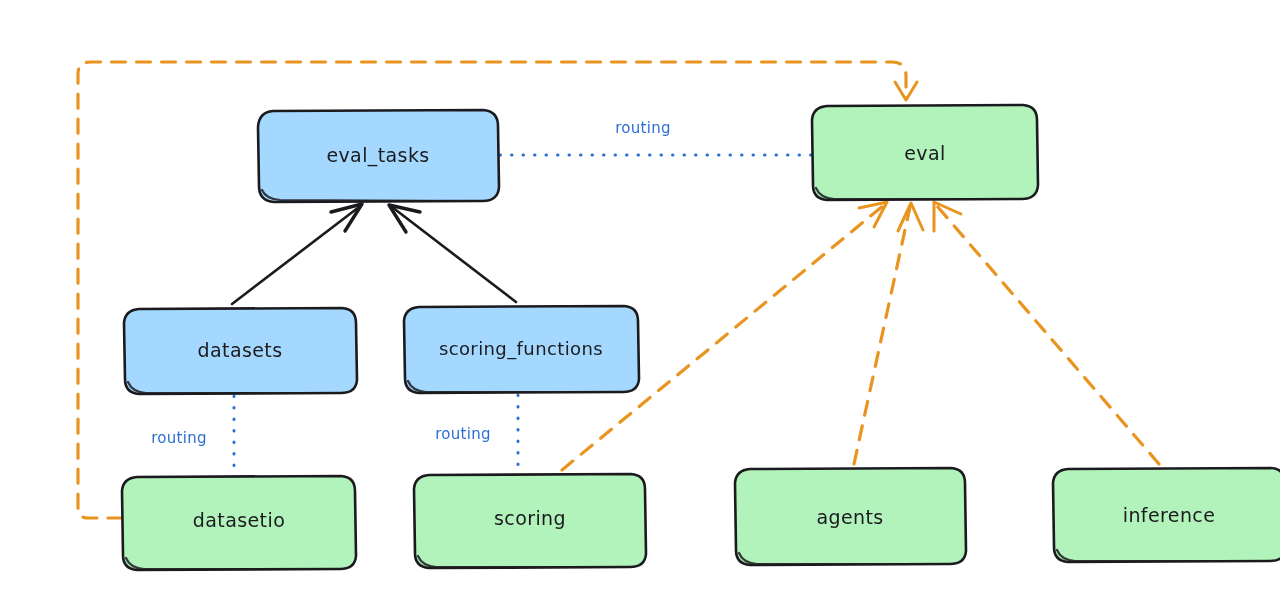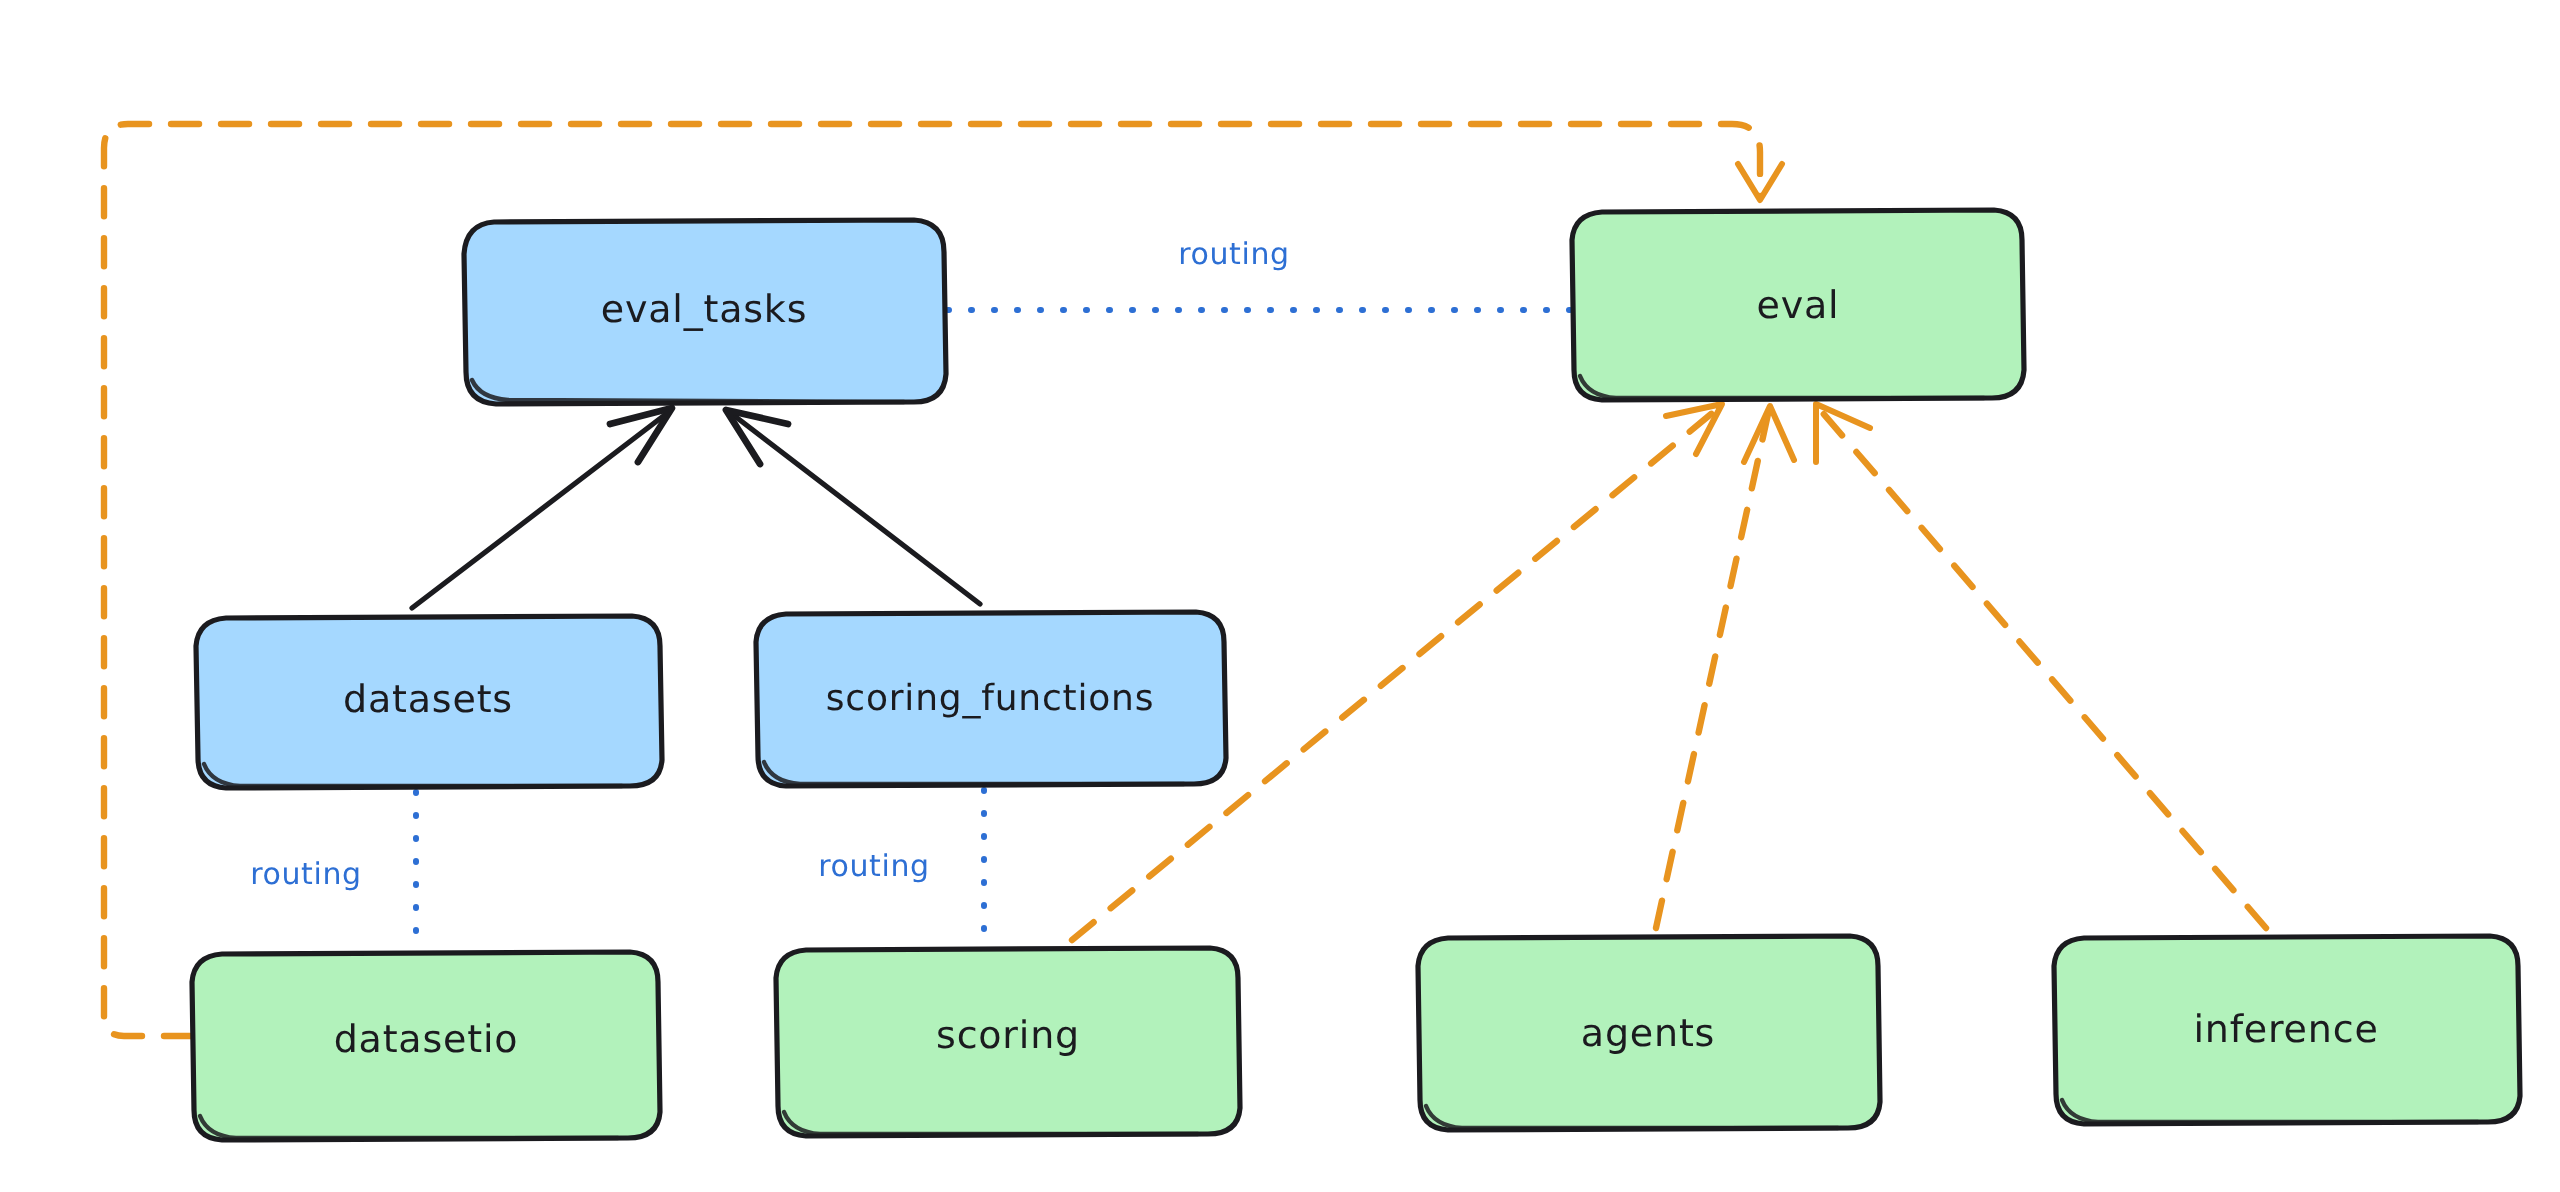--- a/index.html
+++ b/index.html
@@ -11,20 +11,21 @@
     width: 1280px;
     height: 596px;
     overflow: hidden;
     font-family: "DejaVu Sans", sans-serif;
   }
   #diagram-root {
     position: relative;
     width: 1040px;
     height: 596px;
     background: #ffffff;
+    margin-left: 26px;
   }
   svg#diagram-svg {
     position: absolute;
     left: 0;
     top: 0;
     width: 1280px;
     height: 596px;
   }
   .node-label {
     font-family: "DejaVu Sans", sans-serif;

